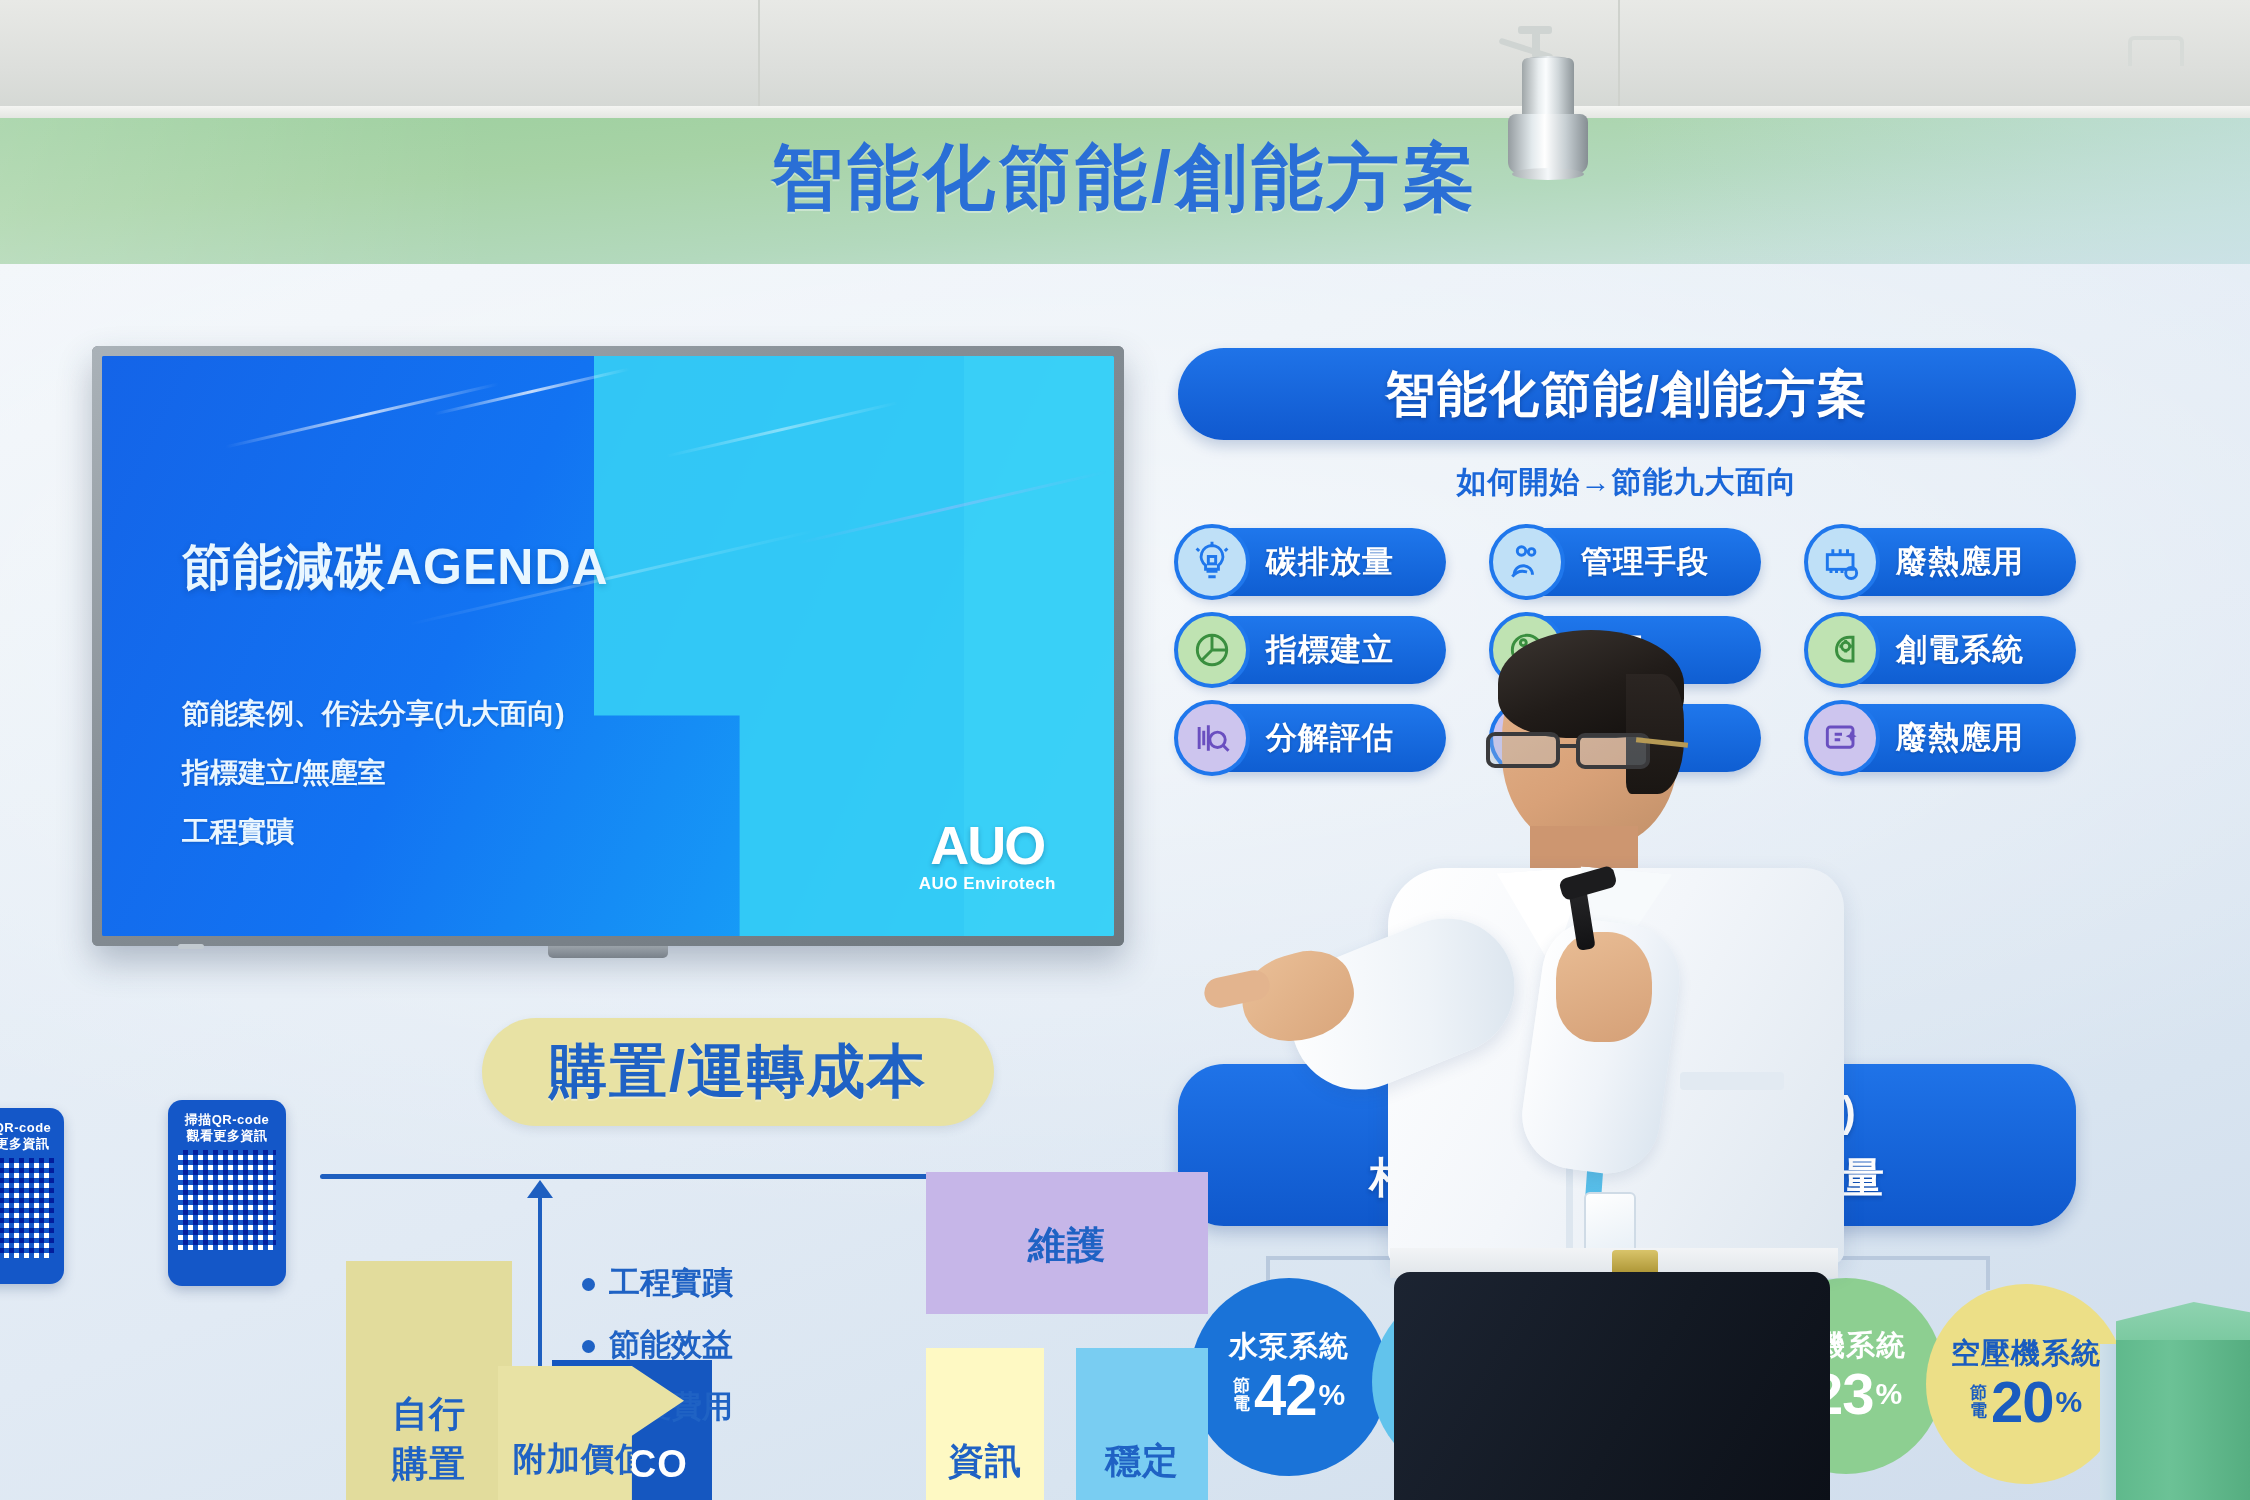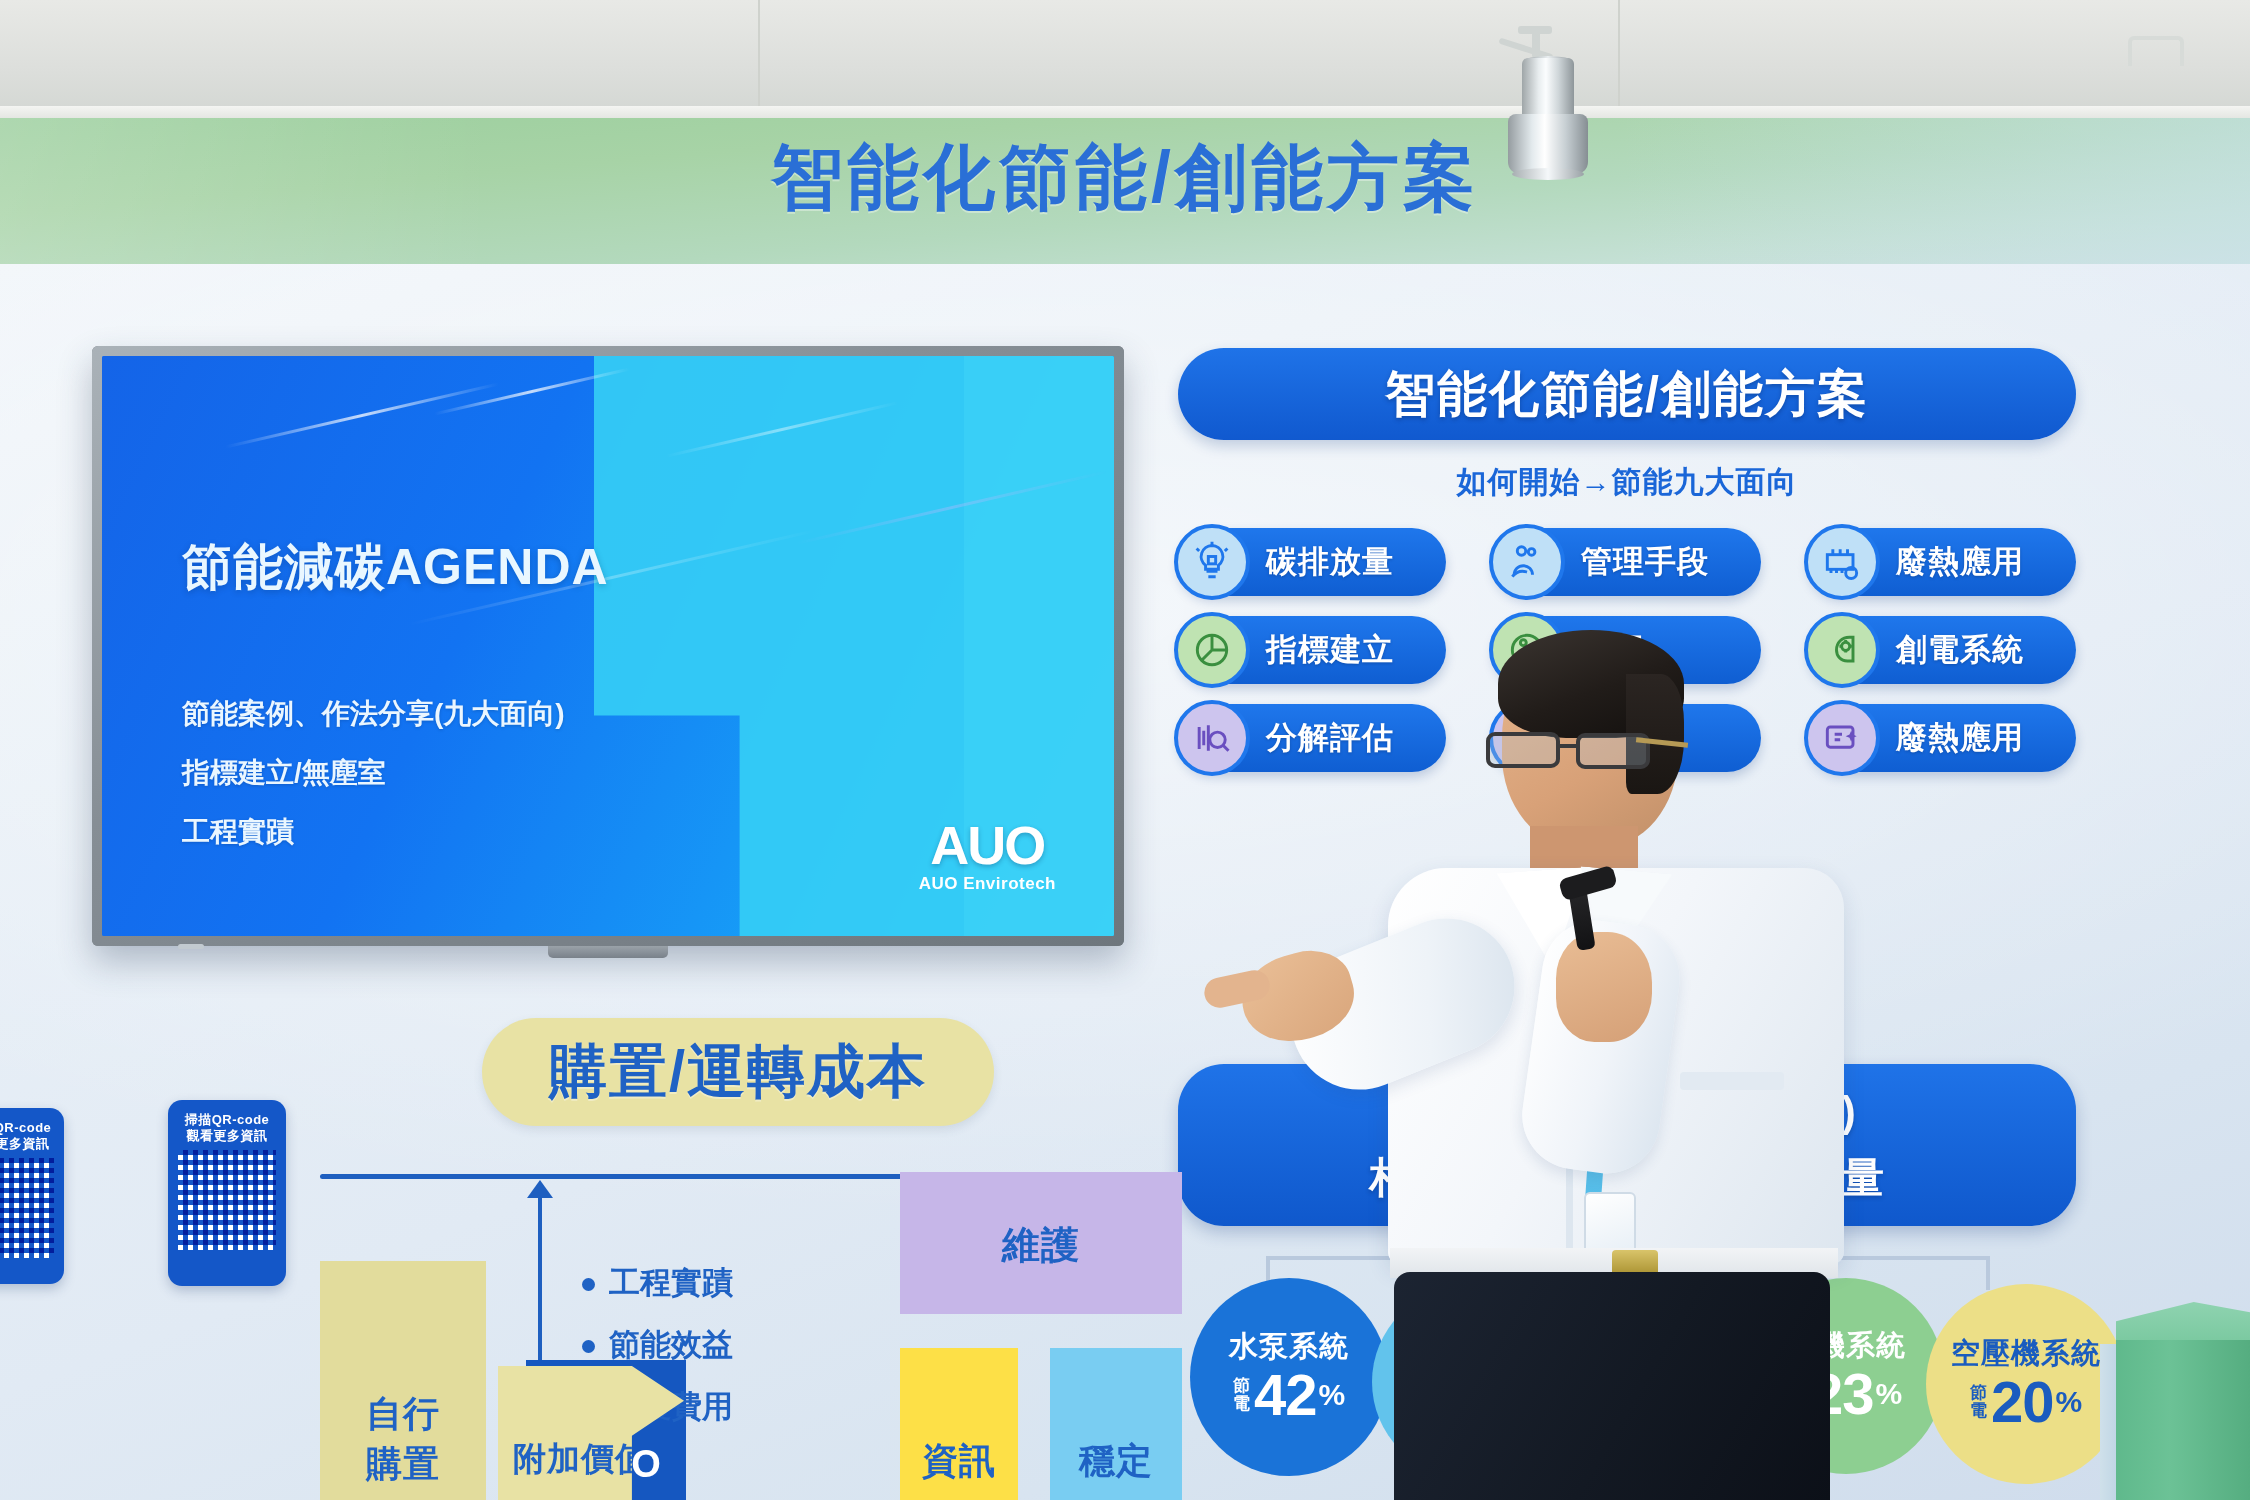--- a/index.html
+++ b/index.html
@@ -118,21 +118,21 @@
   .plinth-left{position:absolute;left:2100px;top:1344px;width:22px;height:156px;
     background:linear-gradient(90deg,#cfe0ea,#bcd3e4);}
   
   .cost-pill{position:absolute;left:482px;top:1018px;width:512px;height:108px;border-radius:54px;
     background:#e8e2a4;display:flex;align-items:center;justify-content:center;
     box-shadow:0 4px 10px rgba(60,80,110,.12);}
   .cost-pill span{color:#1f62c4;font-size:58px;font-weight:900;letter-spacing:2px;
     text-shadow:0 2px 0 rgba(255,255,255,.35);}
   .chart{position:absolute;left:320px;top:1174px;width:840px;height:326px;}
   .chart .topline{position:absolute;left:0;top:0;width:840px;height:5px;background:#1e5fc0;border-radius:3px;}
-  .bar{position:absolute;bottom:0;}
+  .bar{position:absolute;bottom:0;margin-left:26px;}
   .bar .blab{position:absolute;left:0;width:100%;text-align:center;
     font-weight:900;letter-spacing:1px;}
   .bullets{position:absolute;left:262px;top:78px;color:#1f62c4;font-size:31px;font-weight:700;line-height:62px;}
   .bullets b{display:inline-block;width:13px;height:13px;border-radius:50%;background:#1f62c4;
     margin-right:14px;vertical-align:middle;}
   .arrow2{position:absolute;left:218px;top:22px;width:4px;height:302px;background:#1e5fc0;}
   .arrow2::before,.arrow2::after{content:"";position:absolute;left:-11px;width:0;height:0;
     border-left:13px solid transparent;border-right:13px solid transparent;}
   .arrow2::before{top:-16px;border-bottom:18px solid #1e5fc0;}
   .arrow2::after{bottom:-16px;border-top:18px solid #1e5fc0;}
@@ -429,21 +429,21 @@
   <div class="chart">
     <div class="topline"></div>
     <div class="arrow2"></div>
 
     <div class="bar" style="left:0px;width:166px;height:239px;background:#e2dc9c;">
       <span class="blab" style="top:128px;color:#1f62c4;font-size:36px;line-height:50px;">自行<br>購置</span>
     </div>
     <div class="bar" style="left:206px;width:160px;height:140px;background:#1557c0;">
       <span class="blab" style="bottom:14px;color:#ffffff;font-size:38px;">ESCO</span>
     </div>
-    <div class="bar" style="left:580px;width:118px;height:152px;background:#fde047;">
+    <div class="bar" style="left:580px;width:118px;height:152px;background:#fef9c3;">
       <span class="blab" style="bottom:14px;color:#1f62c4;font-size:36px;">資訊</span>
     </div>
     <div class="bar" style="left:730px;width:132px;height:152px;background:#79cdf2;">
       <span class="blab" style="bottom:14px;color:#1f62c4;font-size:36px;">穩定</span>
     </div>
     <div class="bar" style="left:580px;bottom:186px;width:282px;height:142px;background:#c6b6e8;">
       <span class="blab" style="top:48px;color:#1f62c4;font-size:38px;">維護</span>
     </div>
 
     <div class="bullets">

